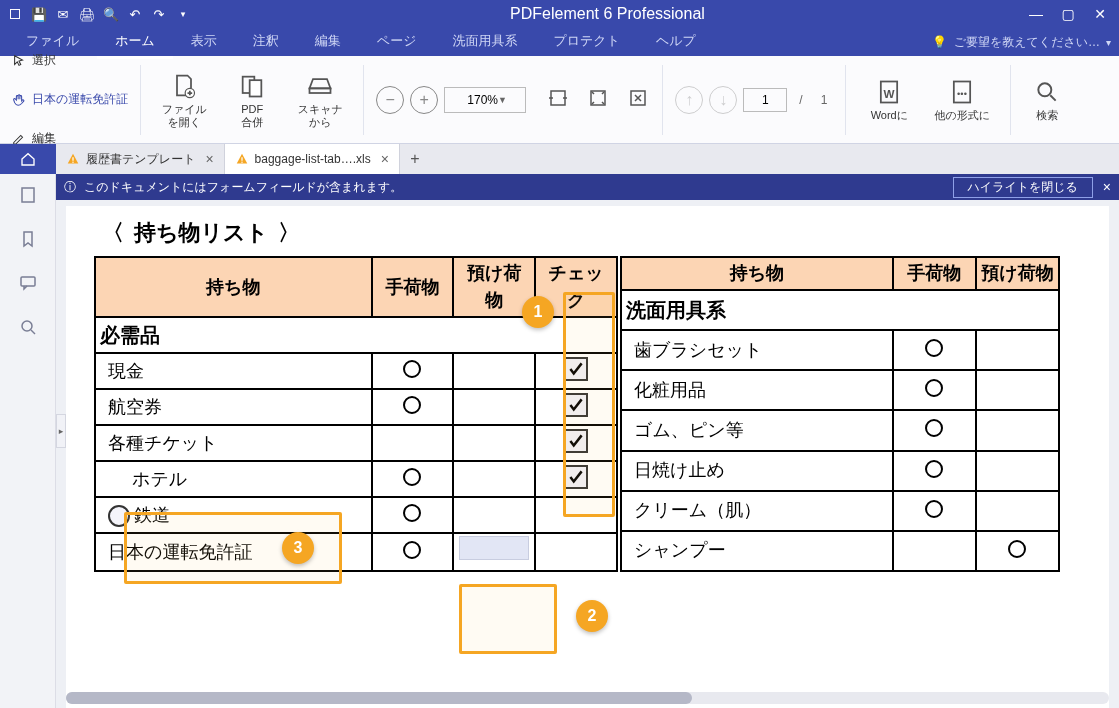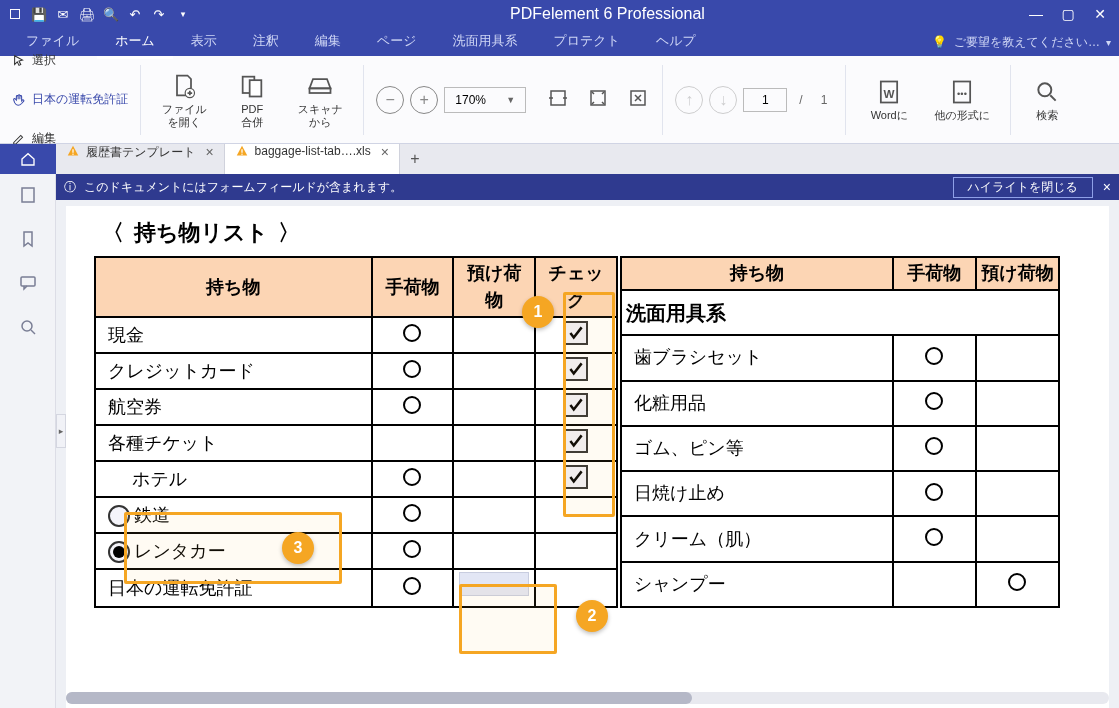--- a/index.html
+++ b/index.html
@@ -25,30 +25,30 @@
 .rcol { display: flex; flex-direction: column; justify-content: center; gap: 21px; }
 .rrow { display: flex; align-items: center; gap: 4px; font-size: 12px; color: #333; }
 .rrow .ric { width: 18px; height: 18px; display: flex; align-items: center; justify-content: center; color: #3949ab; }
 .rrow.blue { color: #3949ab; }
 .rbtn { display: flex; flex-direction: column; align-items: center; justify-content: center; gap: 2px; width: 62px; }
 .rbtn .ric-lg { width: 30px; height: 30px; display: flex; align-items: center; justify-content: center; }
 .rbtn .lbl { font-size: 11px; text-align: center; line-height: 1.1; color: #333; }
 .rsep { width: 1px; height: 70px; background: #e1e4ee; margin: 0 6px; }
 .rcircle { width: 28px; height: 28px; border: 1.5px solid #888; border-radius: 50%; display: flex; align-items: center; justify-content: center; font-size: 16px; color: #888; }
 .rcircle.dis { opacity: .4; }
-.zoombox { width: 82px; height: 26px; border: 1px solid #bbb; display: flex; align-items: center; padding: 0 10px; font-size: 12px; justify-content: space-between; }
+.zoombox { width: 82px; height: 26px; border: 1px solid #bbb; display: flex; align-items: center; padding: 0 22px; font-size: 12px; justify-content: space-between; }
 .zoombox .dd { font-size: 9px; color: #666; }
 .pagebox { width: 44px; height: 24px; border: 1px solid #bbb; text-align: center; font-size: 12px; line-height: 22px; }
 .pgof { font-size: 12px; color: #666; margin: 0 6px; }
 
 
 .tabrow { height: 30px; background: #e8e9ef; display: flex; align-items: stretch; }
 .tabhome { width: 56px; background: #3949ab; display: flex; align-items: center; justify-content: center; }
 .tabhome svg { width: 18px; height: 18px; }
-.doctab { display: flex; gap: 6px; padding: 0 10px; background: #e8e9ef; border-right: 1px solid #d0d2dc; font-size: 12px; color: #333; max-width: 210px; }
+.doctab { display: flex; align-items: center; gap: 6px; padding: 0 10px; background: #e8e9ef; border-right: 1px solid #d0d2dc; font-size: 12px; color: #333; max-width: 210px; }
 .doctab .warn { width: 14px; height: 14px; }
 .doctab .tx { white-space: nowrap; overflow: hidden; text-overflow: ellipsis; }
 .doctab .close { font-size: 14px; color: #666; margin-left: 4px; }
 .doctab.active { background: #fff; }
 .tabadd { width: 30px; display: flex; align-items: center; justify-content: center; font-size: 16px; color: #555; }
 
 
 .infobar { height: 26px; background: #2f3a8f; color: #fff; display: flex; align-items: center; padding: 0 8px; font-size: 12px; margin-left: 56px; }
 .infobar .left { display: flex; align-items: center; gap: 8px; flex: 1; }
 .infobar .hlbtn { border: 1px solid #8fa0e8; padding: 1px 14px; font-size: 12px; color: #fff; background: transparent; }
@@ -343,81 +343,66 @@
             </colgroup>
           <thead>
             <tr>
               <th>持ち物</th>
               <th>手荷物</th>
               <th>預け荷物</th>
               <th>チェック</th>
             </tr>
           </thead>
           <tbody>
+            <tr>
+                <td colspan="4" class="section-hdr">必需品</td>
+              </tr>
 
             <tr>
                 <td class="item">現金</td>
                 <td class="mark"><span class="circ"></span></td>
                 <td></td>
                 <td class="mark"><span class="chk">
                     <svg viewBox="0 0 16 16">
                       <path d="M3 8l3 4 7-9" fill="none" stroke="#000" stroke-width="2.2"></path>
                     </svg>
                   </span></td>
               </tr>
             <tr>
-                <td class="item">クレジットカード</td>
+                <td class="item">航空券</td>
                 <td class="mark"><span class="circ"></span></td>
                 <td></td>
                 <td class="mark"><span class="chk">
                     <svg viewBox="0 0 16 16">
                       <path d="M3 8l3 4 7-9" fill="none" stroke="#000" stroke-width="2.2"></path>
                     </svg>
                   </span></td>
               </tr>
             <tr>
-                <td class="item">航空券</td>
-                <td class="mark"><span class="circ"></span></td>
+                <td class="item">各種チケット</td>
+                <td class="mark"></td>
                 <td></td>
                 <td class="mark"><span class="chk">
                     <svg viewBox="0 0 16 16">
                       <path d="M3 8l3 4 7-9" fill="none" stroke="#000" stroke-width="2.2"></path>
                     </svg>
                   </span></td>
               </tr>
             <tr>
-                <td class="item">各種チケット</td>
-                <td class="mark"></td>
+                <td class="item indented">ホテル</td>
+                <td class="mark"><span class="circ"></span></td>
                 <td></td>
                 <td class="mark"><span class="chk">
                     <svg viewBox="0 0 16 16">
                       <path d="M3 8l3 4 7-9" fill="none" stroke="#000" stroke-width="2.2"></path>
                     </svg>
                   </span></td>
               </tr>
             <tr>
-                <td class="item indented">ホテル</td>
-                <td class="mark"><span class="circ"></span></td>
-                <td></td>
-                <td class="mark"><span class="chk">
-                    <svg viewBox="0 0 16 16">
-                      <path d="M3 8l3 4 7-9" fill="none" stroke="#000" stroke-width="2.2"></path>
-                    </svg>
-                  </span></td>
-              </tr>
-            <tr>
                 <td class="item"><span class="radio-outer"></span><span>鉄道</span></td>
-                <td class="mark"><span class="circ"></span></td>
-                <td></td>
-                <td></td>
-              </tr>
-            <tr>
-                <td class="item"><span class="radio-outer">
-                    <span class="dot"></span>
-                  </span><span>レンタカー</span></td>
                 <td class="mark"><span class="circ"></span></td>
                 <td></td>
                 <td></td>
               </tr>
             <tr>
                 <td class="item">日本の運転免許証</td>
                 <td class="mark"><span class="circ"></span></td>
                 <td class="mark"><span class="formfield tx"></span></td>
                 <td></td>
               </tr>

